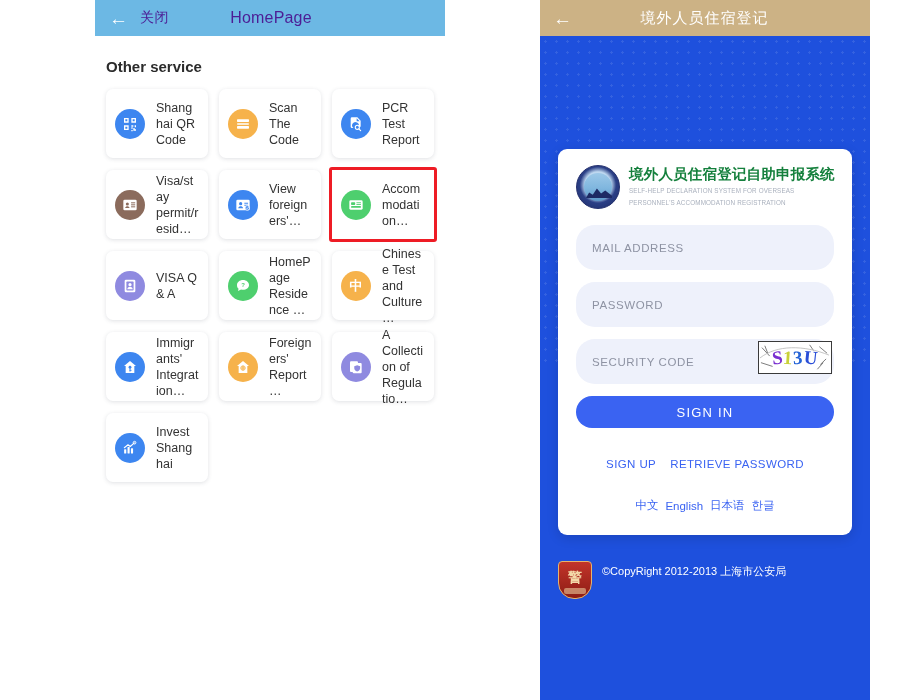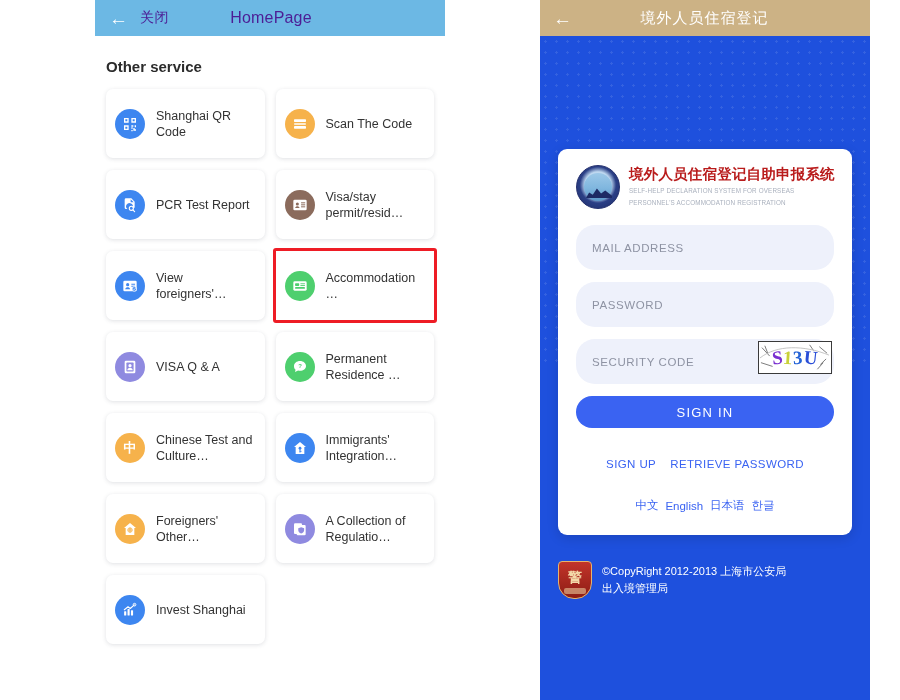--- a/index.html
+++ b/index.html
@@ -34,21 +34,21 @@
   .lp-title {
     flex: 1; text-align: center; font-size: 16px;
     color:#4c1d95; margin-right: 58px; letter-spacing: .2px;
   }
   .lp-section-title {
     font-size: 15px; font-weight: bold; color:#2b2b2b;
     padding: 22px 0 0 11px;
   }
   .lp-grid {
     display: grid;
-    grid-template-columns: 1fr 1fr;
+    grid-template-columns: 1fr 1fr 1fr;
     gap: 12px 11px;
     padding: 14px 11px 0 11px;
   }
   .card {
     position: relative;
     height: 69px;
     background:#fff;
     border-radius: 7px;
     box-shadow: 0 1px 4px rgba(60,70,90,.16);
     display: flex; align-items: center;
@@ -119,21 +119,21 @@
     border-radius:50%; background:
       linear-gradient(#9dc8e8 0%, #7fb6de 55%, #5b97c8 100%);
   }
   .brand-seal::after {
     content:""; position:absolute; left:9px; bottom:10px; width:26px; height:12px;
     background:#1d2a64;
     clip-path: polygon(0 100%, 12% 55%, 26% 72%, 42% 20%, 58% 62%, 74% 38%, 100% 82%, 100% 100%);
   }
   .brand-text { flex:1; min-width:0; }
   .brand-cn {
-    font-size: 14.5px; font-weight: bold; color:#b91c1c;
+    font-size: 14.5px; font-weight: bold; color:#15803d;
     letter-spacing: .2px; line-height: 1.15; white-space: nowrap;
   }
   .brand-en {
     font-size: 6.3px; color:#a9b0bd; line-height: 1.5;
     margin-top: 3px; letter-spacing: .15px;
   }
   .field {
     height: 45px; border-radius: 19px;
     background: #eef1fb;
     display:flex; align-items:center;
@@ -301,21 +301,21 @@
           </span>
           <span class="card-label">VISA Q &amp; A</span>
         </div>
         <div class="card">
           <span class="card-icon" style="background: rgb(78, 207, 110);">
             <svg viewBox="0 0 24 24">
               <path d="M12 3c5 0 9 3.3 9 7.4 0 4.1-4 7.4-9 7.4-1 0-2-.14-2.9-.4L4.4 19.6l1-3.6C3.3 14.6 3 12.6 3 10.4 3 6.3 7 3 12 3z"></path>
               <text x="12" y="14.2" font-size="9" font-weight="bold" text-anchor="middle" fill="#4ecf6e" font-family="Liberation Sans">?</text>
             </svg>
           </span>
-          <span class="card-label">Permanent Residence …</span>
+          <span class="card-label">HomePage Residence …</span>
         </div>
         <div class="card">
           <span class="card-icon" style="background: rgb(246, 178, 75);">
             <span class="cn">中</span>
           </span>
           <span class="card-label">Chinese Test and Culture…</span>
         </div>
         <div class="card">
           <span class="card-icon" style="background: rgb(61, 134, 240);">
             <svg viewBox="0 0 24 24">
@@ -328,21 +328,21 @@
           <span class="card-label">Immigrants' Integration…</span>
         </div>
         <div class="card">
           <span class="card-icon" style="background: rgb(246, 178, 75);">
             <svg viewBox="0 0 24 24">
               <path d="M12 3l9 7.6h-2.5V21h-13V10.6H3L12 3z"></path>
               <circle cx="12" cy="13.6" r="3.3" fill="none" stroke="#f6b24b" stroke-width="1.3"></circle>
               <path d="M8.7 13.6h6.6M12 10.3c1.4 1.9 1.4 4.7 0 6.6-1.4-1.9-1.4-4.7 0-6.6z" stroke="#f6b24b" stroke-width="1.1" fill="none"></path>
             </svg>
           </span>
-          <span class="card-label">Foreigners' Other…</span>
+          <span class="card-label">Foreigners' Report…</span>
         </div>
         <div class="card">
           <span class="card-icon" style="background: rgb(143, 138, 224);">
             <svg viewBox="0 0 24 24">
               <rect x="3" y="3.5" width="12" height="16" rx="1.6"></rect>
               <rect x="7" y="6" width="13.5" height="15.5" rx="1.6"></rect>
               <path d="M13.8 9.2l4.4 1.6v3c0 2.3-1.8 3.9-4.4 4.8-2.6-.9-4.4-2.5-4.4-4.8v-3l4.4-1.6z" fill="#8f8ae0"></path>
             </svg>
           </span>
           <span class="card-label">A Collection of Regulatio…</span>
@@ -419,19 +419,18 @@
             <span class="lang">한글</span>
           </div>
       </div>
 
       <div class="copyright">
         <div class="cr-badge">
           <span class="glyph">警</span>
         </div>
         <div class="cr-text">
           <div>©CopyRight 2012-2013 上海市公安局</div>
-          <div>出入境管理局</div>
         </div>
       </div>
 
     </div>
   </div>
 </div>
 
 </body></html>

